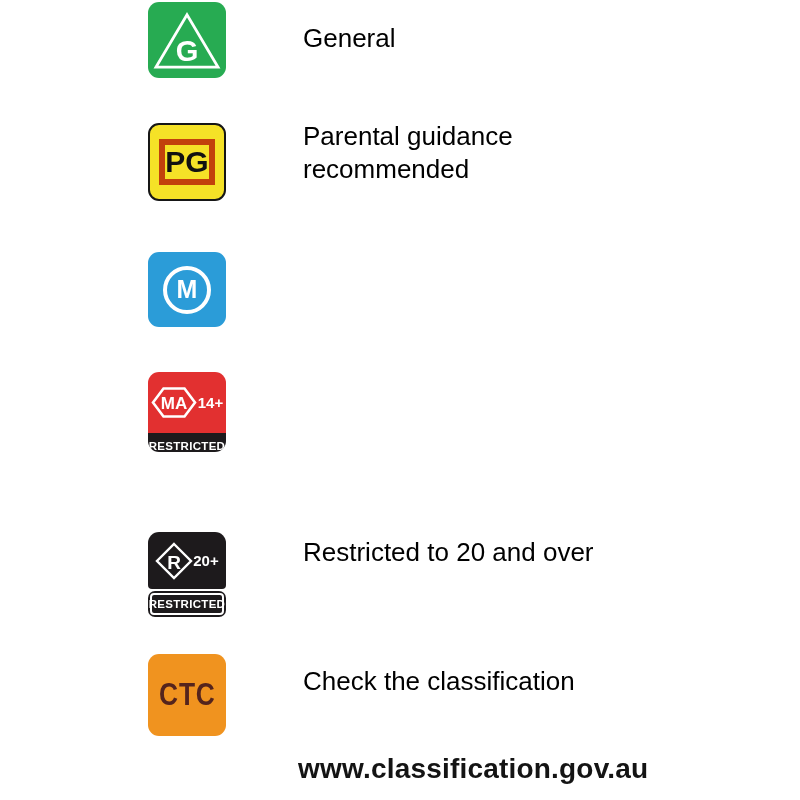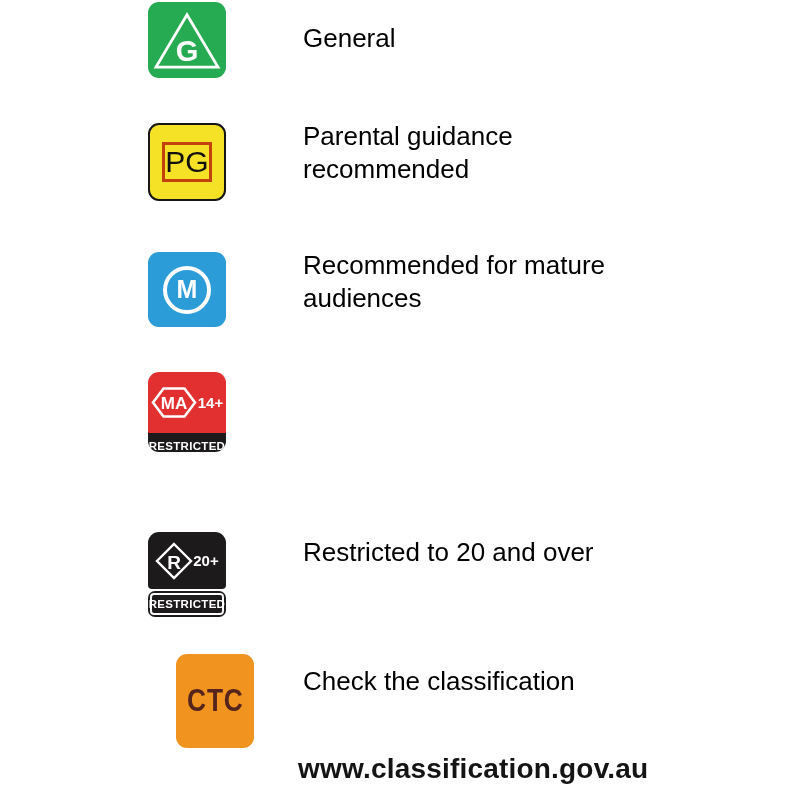--- a/index.html
+++ b/index.html
@@ -10,21 +10,21 @@
 
   
   .badge { position:absolute; left:148px; width:78px; box-sizing:border-box; }
 
   #badge-g { top:2px; height:76px; background:#27ab52; border-radius:11px;
              display:flex; align-items:center; justify-content:center; }
   .g-tri { width:68px; height:62px; margin-top:1px; }
 
   #badge-pg { top:123px; height:78px; background:#f5e227; border:2px solid #161616;
               border-radius:11px; display:flex; align-items:center; justify-content:center; }
-  .pg-frame { border:3px solid #c2410c; padding:0 0; font-size:30px; font-weight:normal;
+  .pg-frame { border:6px solid #c2410c; padding:0 0; font-size:30px; font-weight:bold;
               color:#111; line-height:34px; }
 
   #badge-m { top:252px; height:75px; background:#2b9cd8; border-radius:11px;
              display:flex; align-items:center; justify-content:center; }
   .m-circle { width:48px; height:48px; border:4px solid #ffffff; border-radius:50%;
               display:flex; align-items:center; justify-content:center;
               color:#ffffff; font-size:25px; font-weight:bold; box-sizing:border-box; }
 
   #badge-ma { top:372px; height:80px; border-radius:11px; overflow:hidden; }
   .ma-top { height:61px; background:#e23030; display:flex; align-items:center;
@@ -38,22 +38,22 @@
   #badge-r { top:532px; height:85px; }
   .r-top { height:57px; background:#1d1a1c; border-radius:11px 11px 4px 4px;
            display:flex; align-items:center; justify-content:center; }
   .r-diamond { width:38px; height:38px; }
   .r-bar { margin-top:2px; height:26px; background:#1d1a1c; border-radius:7px;
            position:relative; display:flex; align-items:center; justify-content:center;
            color:#ffffff; font-size:11.5px; font-weight:bold; letter-spacing:0.3px; }
   .r-bar::before { content:""; position:absolute; inset:2px; border:2px solid #ffffff;
            border-radius:4px; pointer-events:none; }
 
-  #badge-ctc { top:654px; height:94px; background:#f0931f; border-radius:11px;
-               display:flex; align-items:center; justify-content:center;margin-left:28px; }
+  #badge-ctc { top:654px; height:82px; background:#f0931f; border-radius:11px;
+               display:flex; align-items:center; justify-content:center; }
   .ctc-label { color:#54241d; font-size:31px; font-weight:bold;
                transform:scaleX(0.85); letter-spacing:1px; }
 
   
   .desc { position:absolute; left:303px; width:372px; font-size:26px;
           line-height:33px; color:#000000; }
   #desc-0 { top:22px; }
   #desc-1 { top:120px; }
   #desc-2 { top:249px; }
   #desc-3 { top:362px; }
@@ -83,21 +83,20 @@
       <span>PG</span>
     </div>
   </div>
   <div class="desc" id="desc-1">Parental guidance recommended</div>
 
   <div class="badge" id="badge-m">
     <div class="m-circle">
       <span>M</span>
     </div>
   </div>
-  <div class="desc" id="desc-2">Recommended for mature audiences</div>
 
   <div class="badge" id="badge-ma">
     <div class="ma-top">
       <svg class="ma-hex" viewBox="0 0 46 33">
         <polygon points="2,16.5 12.5,2.5 33.5,2.5 44,16.5 33.5,30.5 12.5,30.5" fill="none" stroke="#ffffff" stroke-width="2.6"></polygon>
         <text x="23" y="23" text-anchor="middle" font-size="17" font-weight="bold" fill="#ffffff">MA</text>
       </svg>
       <span class="age-label">14+</span>
     </div>
     <div class="restricted-bar">

